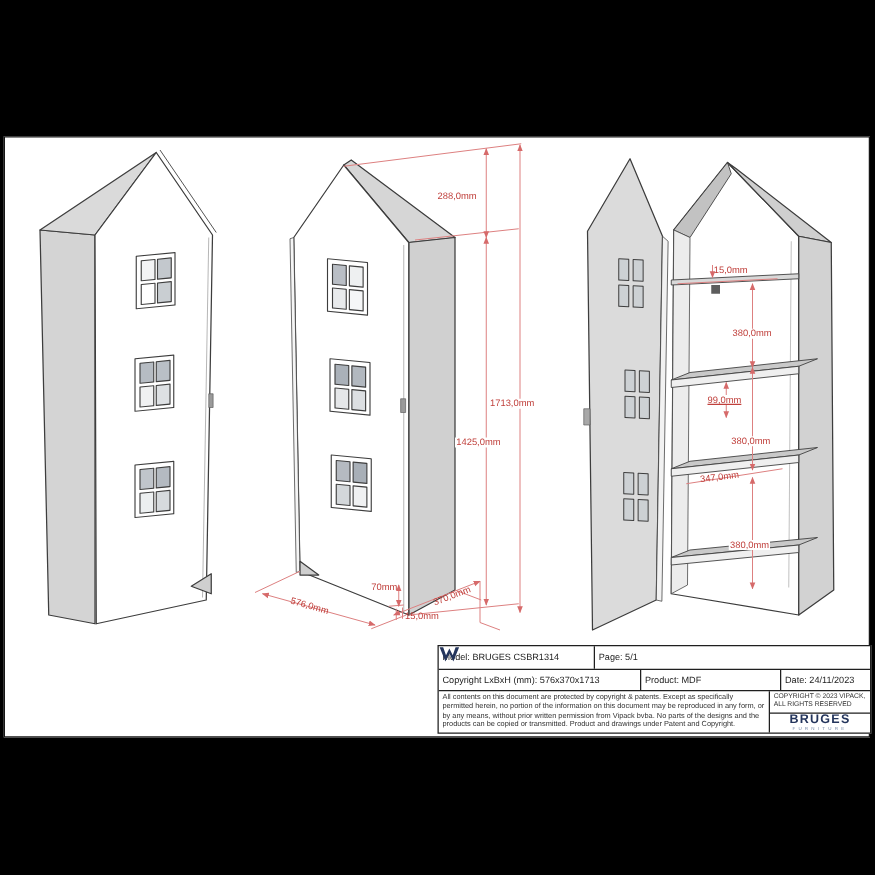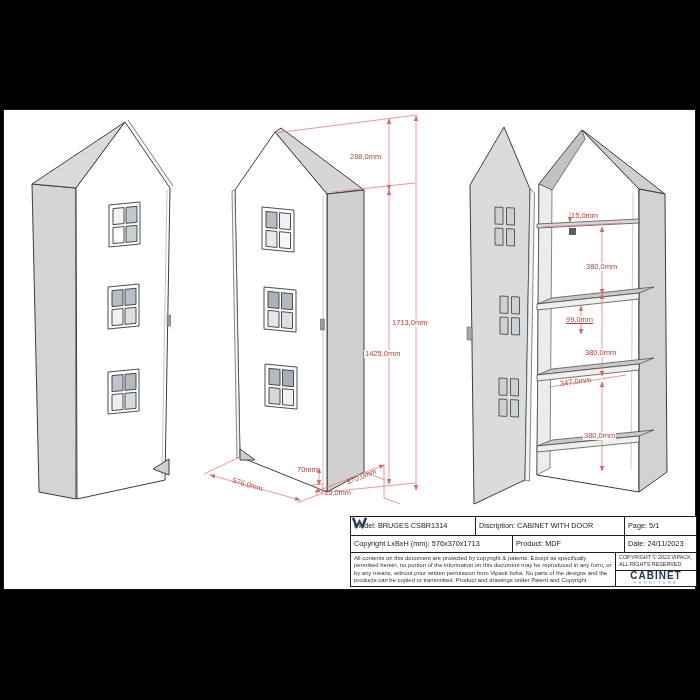--- a/index.html
+++ b/index.html
@@ -190,38 +190,37 @@
     <span class="dim wbg" style="left:581px;top:153px;">380,0mm</span>
     <span class="dim wbg" style="left:561px;top:206px;text-decoration:underline;">99,0mm</span>
     <span class="dim wbg" style="left:580px;top:239px;">380,0mm</span>
     <span class="dim" style="left:556px;top:268px;transform:rotate(-7deg);">347,0mm</span>
     <span class="dim wbg" style="left:579px;top:322px;">380,0mm</span>
 
 
     <div class="tb">
       <div class="row r1">
         <div class="cell" style="width:118px;">Model: BRUGES CSBR1314</div>
-        <div class="cell" style="width:142px;">Discription: CABINET WITH DOOR</div>
         <div class="cell" style="flex:1;">Page: 5/1</div>
       </div>
       <div class="row r2">
         <div class="cell" style="width:155px;">Copyright LxBxH (mm): 576x370x1713</div>
         <div class="cell" style="width:105px;">Product: MDF</div>
         <div class="cell" style="flex:1;">Date: 24/11/2023</div>
       </div>
       <div class="row r3">
         <div class="legal">All contents on this document are protected by copyright &amp; patents. Except as specifically permitted herein, no portion of the information on this document may be reproduced in any form, or by any means, without prior written permission from Vipack bvba. No parts of the designs and the products can be copied or transmitted. Product and drawings under Patent and Copyright.</div>
         <div class="rcol">
           <div class="copy">COPYRIGHT © 2023 VIPACK, ALL RIGHTS RESERVED</div>
           <div class="logo">
             <svg width="17" height="13" viewBox="0 0 24 18">
               <path d="M1,1 L7.5,17 L12,8 L16.5,17 L23,1 L19,1 L15.8,10 L12,2.5 L8.2,10 L5,1 Z" fill="#24355c"></path>
             </svg>
             <span class="brandcol">
-              <span class="brandname">CABINET</span>
+              <span class="brandname">BRUGES</span>
               <span class="brandsub">FURNITURE</span>
             </span>
           </div>
         </div>
       </div>
     </div>
 
   </div>
 </div>
 

